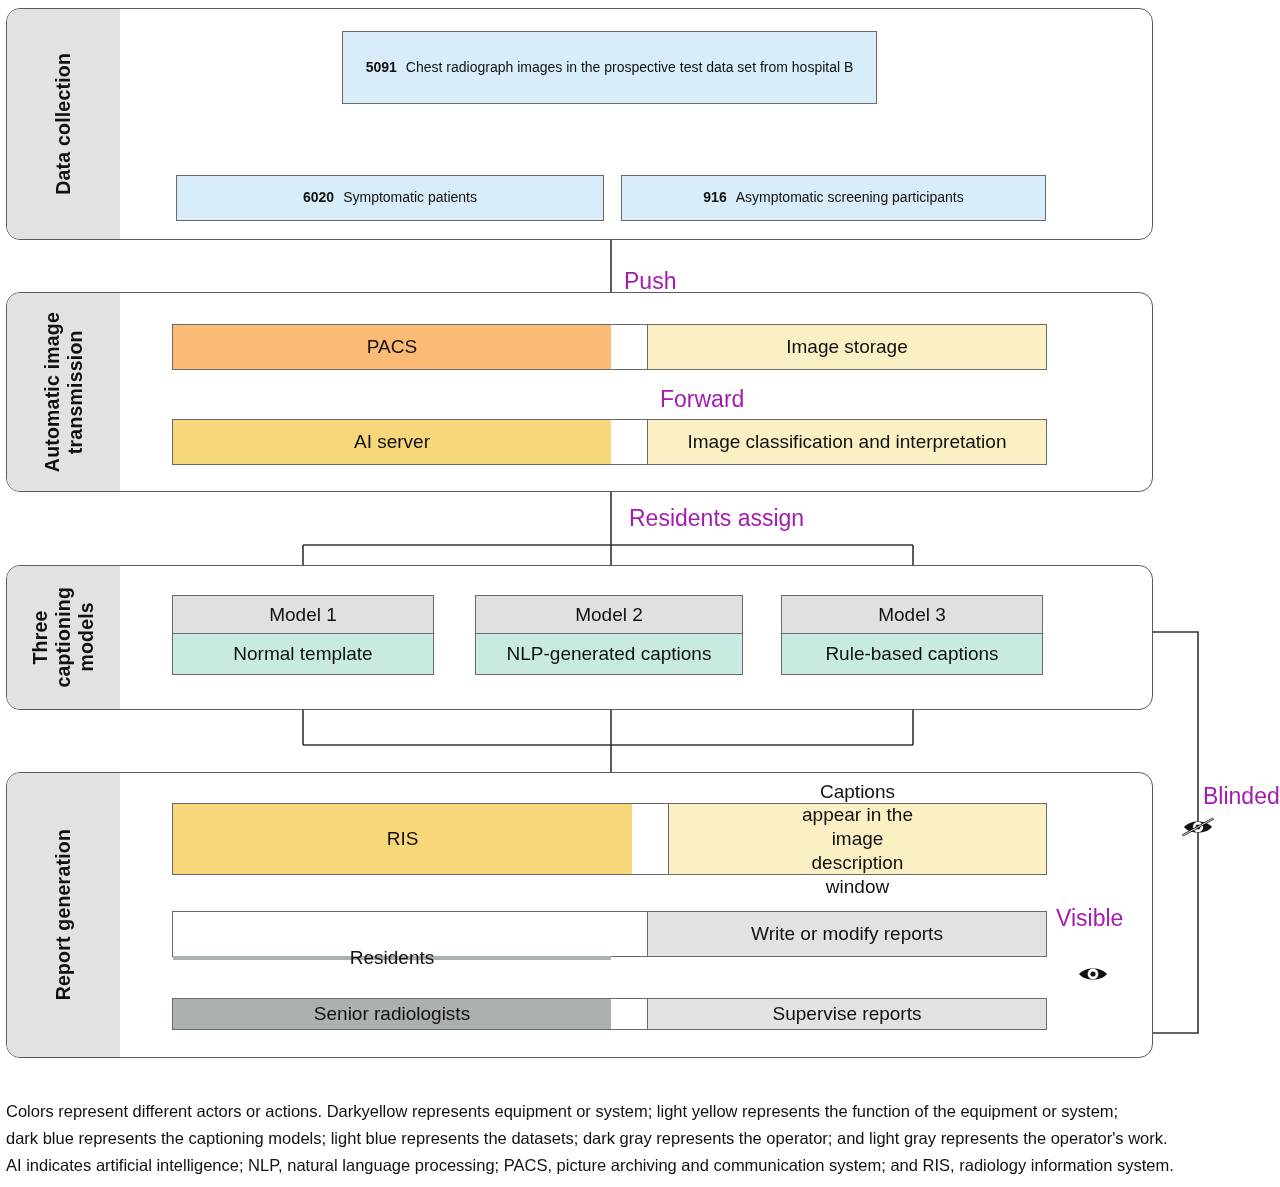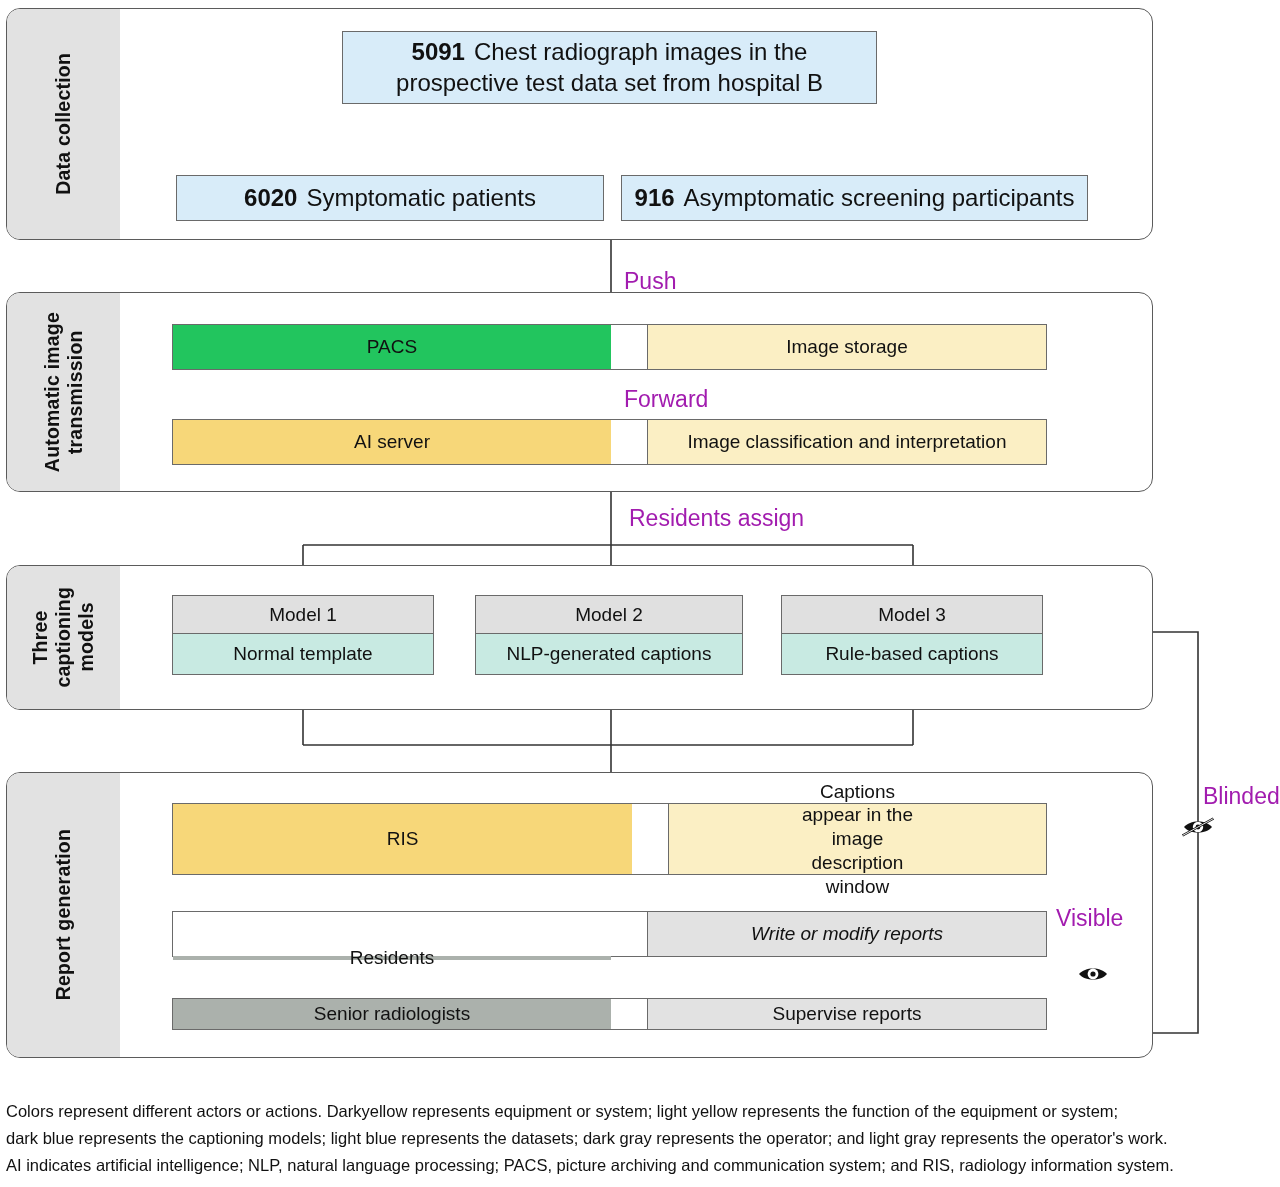--- a/index.html
+++ b/index.html
@@ -47,21 +47,21 @@
   }
 
   
   .box {
     position: absolute;
     border: 1.3px solid #6a6a6a;
     display: flex;
     align-items: center;
     justify-content: center;
     text-align: center;
-    font-size: 24px;
+    font-size: 14px;
     line-height: 1.26;
     color: #111;
     padding: 2px 8px;
   }
   .box.blue   { background: #d8ecf9; }
   .num { font-weight: bold; margin-right: 9px; }
 
   
   .pair { position: absolute; display: flex; border: 1.3px solid #6a6a6a; }
   .pair > div {
@@ -153,39 +153,39 @@
   </div>
 
   <div class="box blue" style="left:342px; top:31px; width:535px; height:73px;">
     <span><span class="num">5091</span><span>Chest radiograph images in the prospective test data set from hospital B</span></span>
   </div>
 
   <div class="box blue" style="left:176px; top:175px; width:428px; height:46px;">
     <span><span class="num">6020</span><span>Symptomatic patients</span></span>
   </div>
 
-  <div class="box blue" style="left:621px; top:175px; width:467px; height:46px;">
+  <div class="box blue" style="left:621px; top:175px; width:425px; height:46px;">
     <span><span class="num">916</span><span>Asymptomatic screening participants</span></span>
   </div>
 
   <div class="flabel" style="left:624px; top:268px;">Push</div>
 
   <div class="section" style="left:6px; top:292px; width:1147px; height:200px;">
     <div class="section-label">
       <span>Automatic image
 transmission</span>
     </div>
   </div>
 
   <div class="pair" style="left:172px; top:324px; width:875px; height:46px;">
-    <div class="dkyel" style="width:438px; background:#22c55e;">PACS</div>
+    <div class="dkyel" style="width:438px; background:#fdba74;">PACS</div>
     <div class="sep ltyel" style="flex:1; background:#fbefc4;">Image storage</div>
   </div>
 
-  <div class="flabel" style="left:624px; top:386px;">Forward</div>
+  <div class="flabel" style="left:660px; top:386px;">Forward</div>
 
   <div class="pair" style="left:172px; top:419px; width:875px; height:46px;">
     <div class="dkyel" style="width:438px; background:#f7d779;">AI server</div>
     <div class="sep ltyel" style="flex:1; background:#fbefc4;">Image classification and interpretation</div>
   </div>
 
   <div class="flabel" style="left:629px; top:505px;">Residents assign</div>
 
   <div class="section" style="left:6px; top:565px; width:1147px; height:145px;">
     <div class="section-label">
@@ -216,21 +216,21 @@
     </div>
   </div>
 
   <div class="pair" style="left:172px; top:803px; width:875px; height:72px;">
     <div class="dkyel" style="width:459px; background:#f7d779;">RIS</div>
     <div class="sep ltyel" style="flex:1; background:#fbefc4; padding:0 120px;">Captions appear in the image description window</div>
   </div>
 
   <div class="pair" style="left:172px; top:911px; width:875px; height:46px;">
     <div class="dkgray" style="width:438px; background:#abb1ac;margin-top:44px;">Residents</div>
-    <div class="sep ltgray" style="flex:1; background:#e2e2e2;font-style:italic;">Write or modify reports</div>
+    <div class="sep ltgray" style="flex:1; background:#e2e2e2;">Write or modify reports</div>
   </div>
 
   <div class="pair" style="left:172px; top:998px; width:875px; height:32px;">
     <div class="dkgray" style="width:438px; background:#abb1ac;">Senior radiologists</div>
     <div class="sep ltgray" style="flex:1; background:#e2e2e2;">Supervise reports</div>
   </div>
 
   <div class="flabel" style="left:1203px; top:783px;">Blinded</div>
   <div class="icon-wrap" style="left:1178px; top:812px; width:40px; height:30px;">
     <svg width="40" height="30" viewBox="0 0 40 30">

